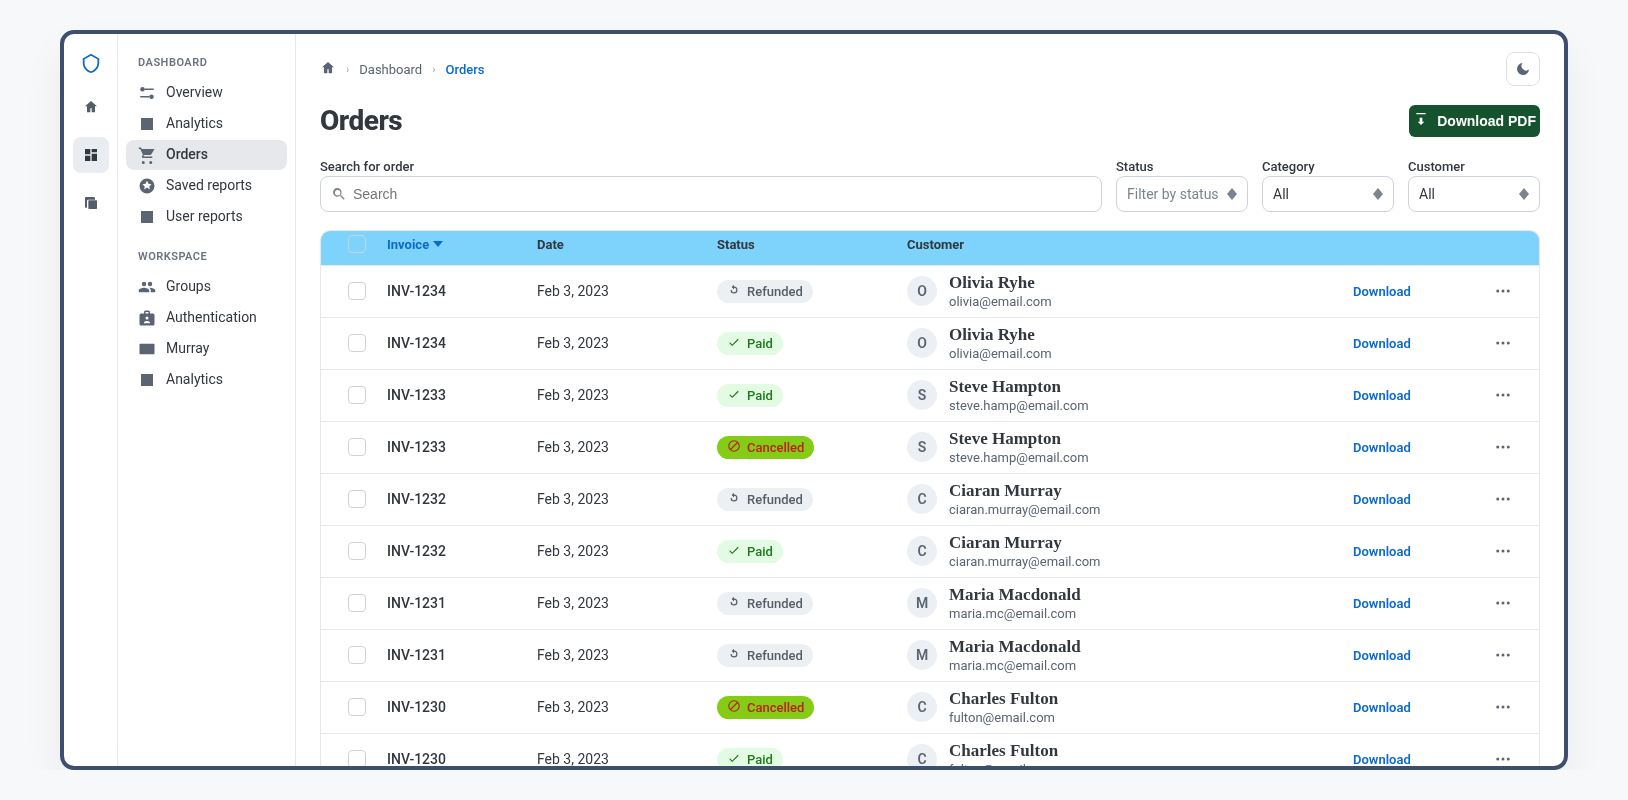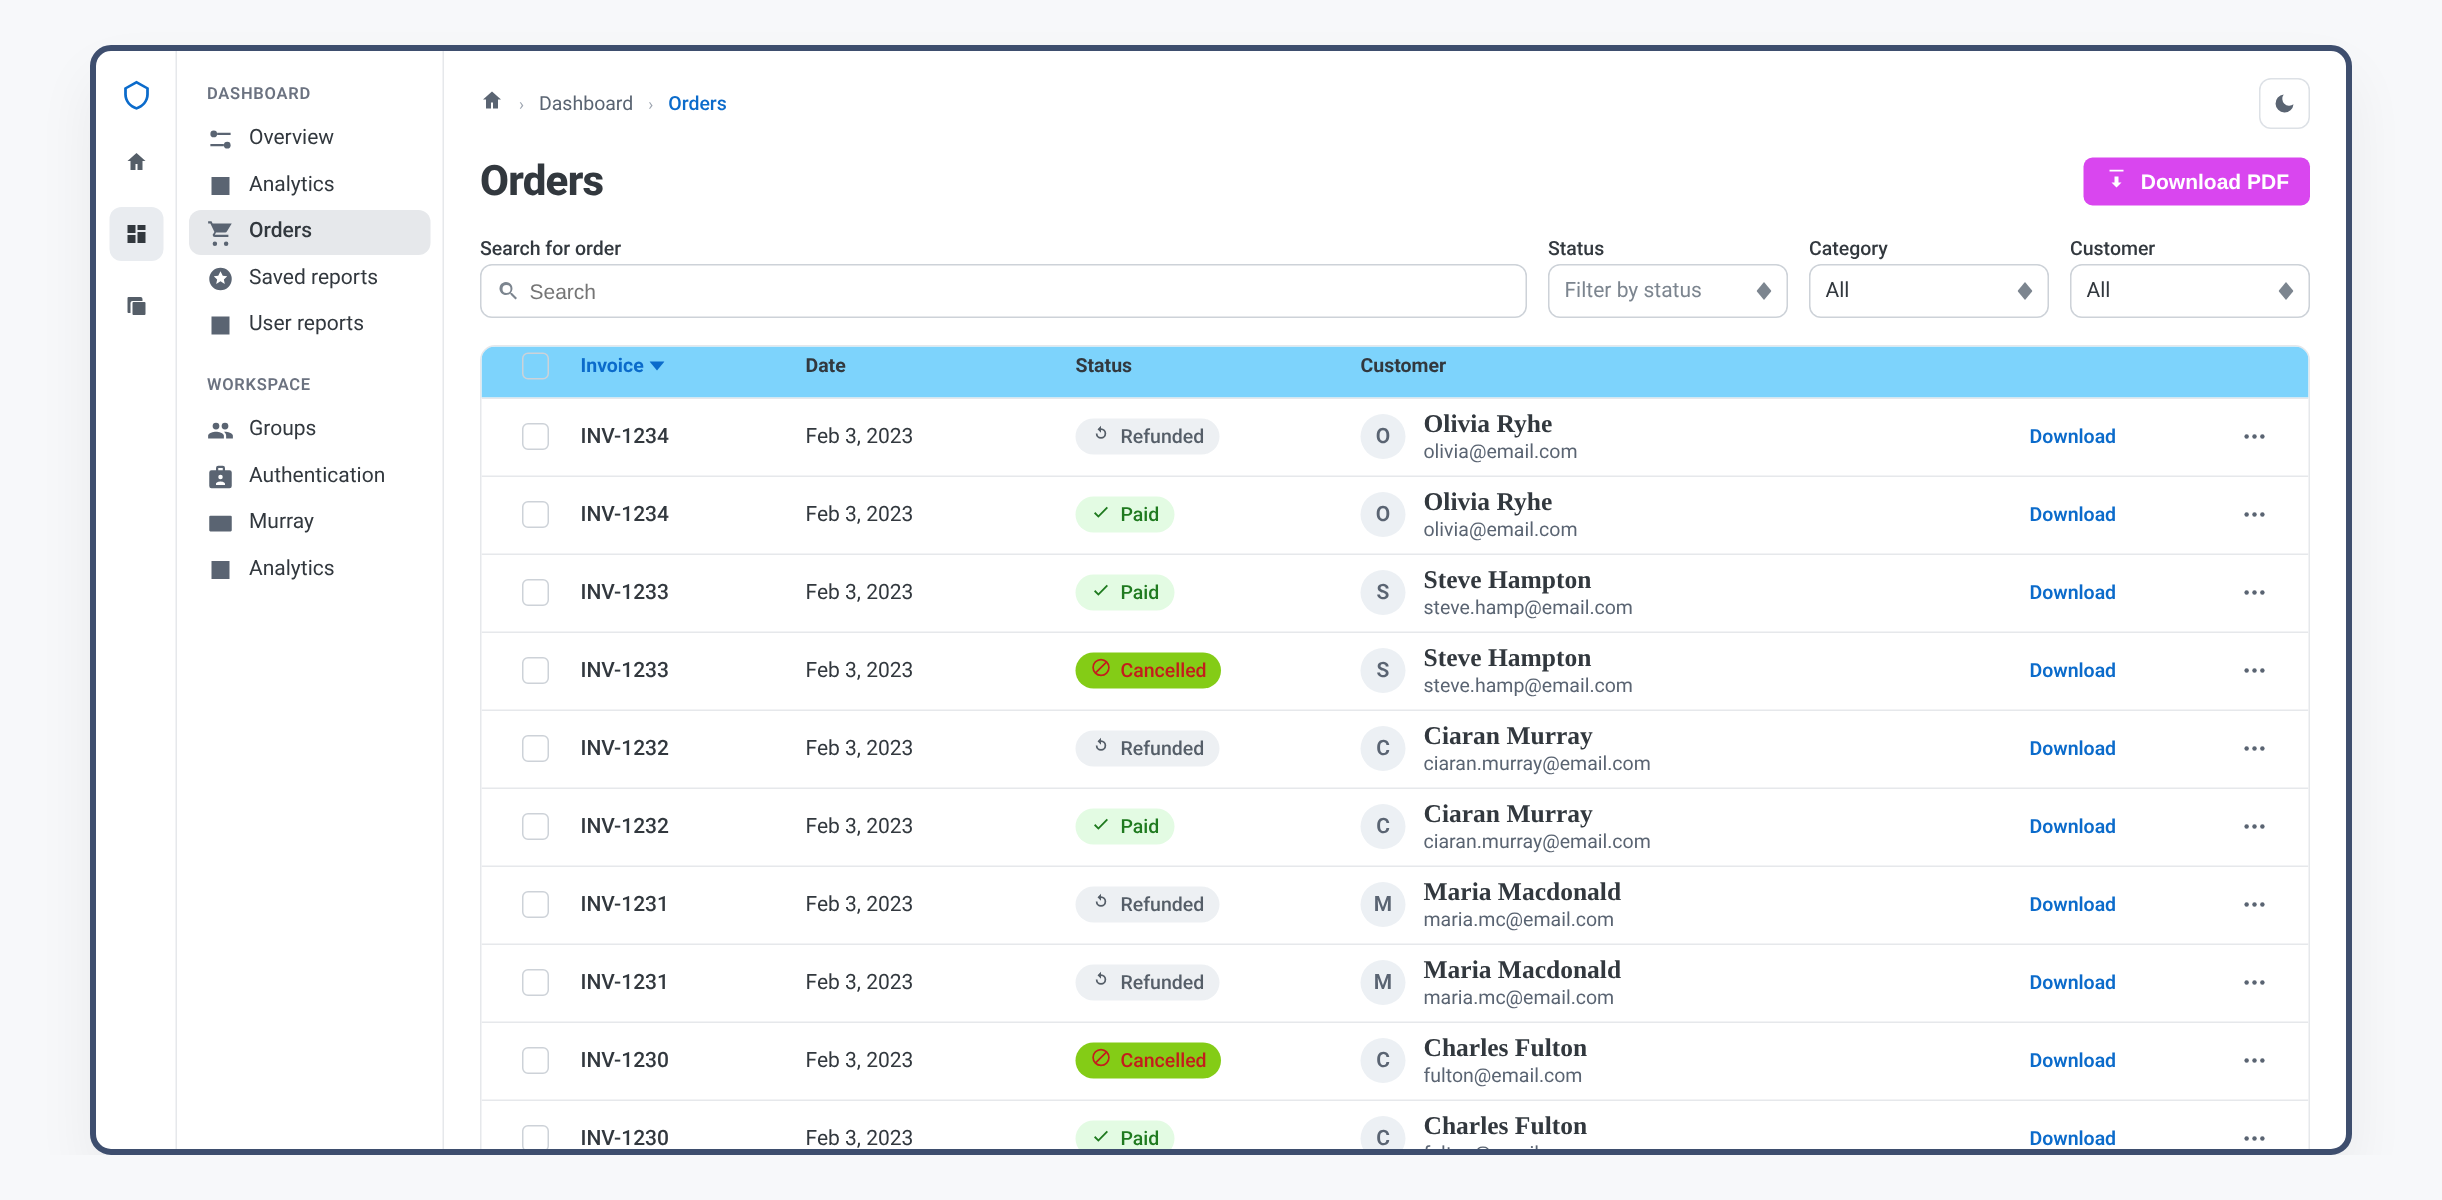--- a/index.html
+++ b/index.html
@@ -91,23 +91,23 @@
   border:1px solid #dde1e6; border-radius:8px;
   display:flex; align-items:center; justify-content:center;
   color:#5a6472; cursor:pointer;
 }
 .title-row {
   display:flex; justify-content:space-between; align-items:center;
   margin-top: 18px;
 }
 .page-title { font-size:28px; font-weight:800; letter-spacing:-.5px;}
 .download-btn {
-  background:#d946ef; color:#fff;
+  background:#14532d; color:#fff;
   border:none; border-radius:6px;
-  padding:8px 14px; font-size:14px; font-weight:600;
+  padding:8px 4px; font-size:14px; font-weight:600;
   display:flex; align-items:center; gap:8px;
   cursor:pointer;
 }
 .filters {
   display:flex; gap:14px; margin-top:22px; align-items:flex-end;
 }
 .filter-group { display:flex; flex-direction:column; gap:2px;}
 .filter-group.search { flex:1; }
 .filter-label { font-size:13px; font-weight:500; color:#32383e;}
 .input-wrap {
@@ -116,21 +116,21 @@
   padding:0 10px; background:#fff;
   color:#7c858f;
 }
 .input-wrap input {
   border:none; outline:none; flex:1; font-size:14px;
   background:transparent; color:#32383e;
   margin-left:6px;
 }
 .select-wrap {
   border:1px solid #cdd2d8; border-radius:8px;
-  height:36px; width:160px;
+  height:36px; width:132px;
   display:flex; align-items:center; justify-content:space-between;
   padding:17px 10px; color:#7c858f; font-size:14px;
   cursor:pointer;
 }
 .select-wrap .chev { display:flex; flex-direction:column; gap:0px;}
 .select-wrap .chev svg { width:10px; height:6px; }
 .table-container {
   margin-top:18px;
   border:1px solid #e6e8eb; border-radius:10px;
   overflow:hidden;

